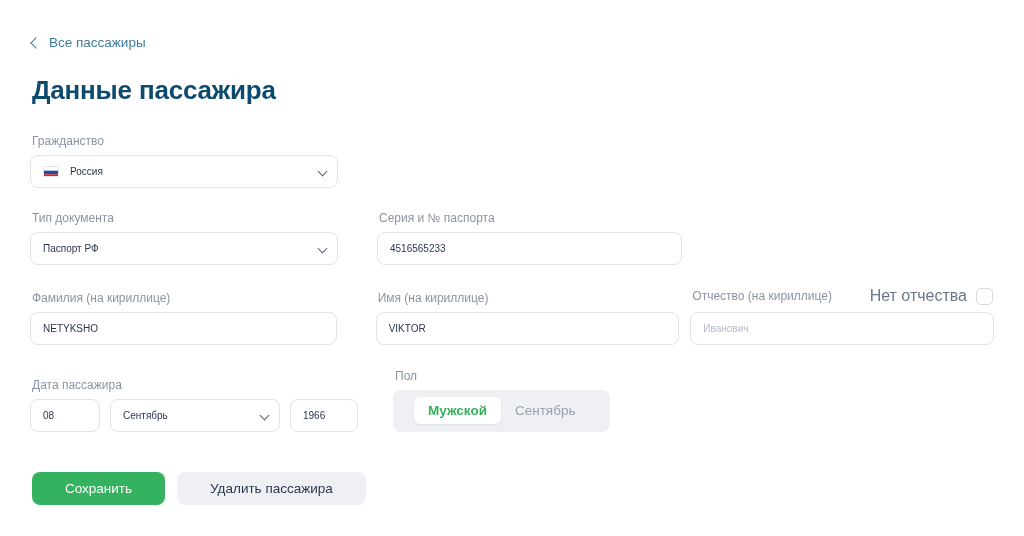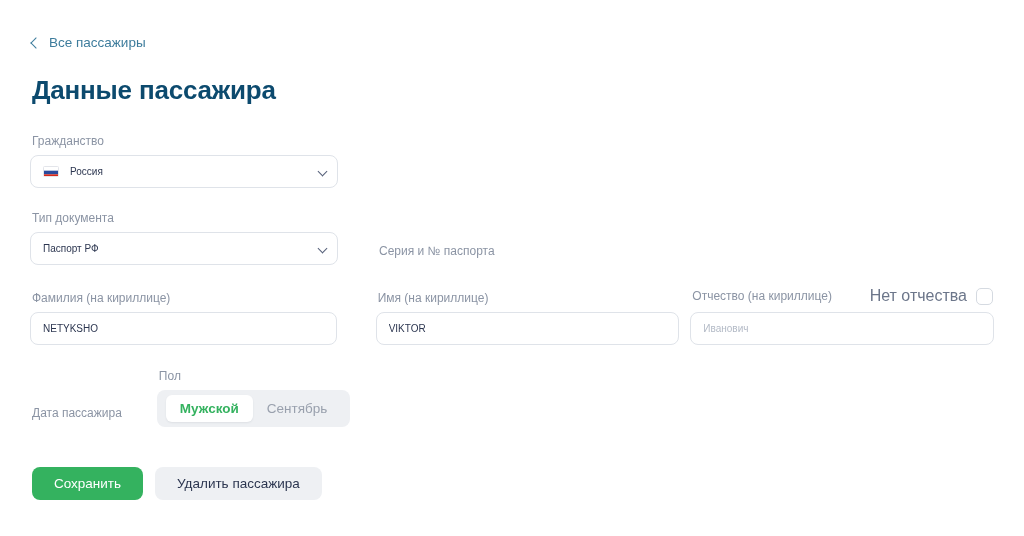--- a/index.html
+++ b/index.html
@@ -156,21 +156,21 @@
   .birth-fields { display: flex; gap: 10px; }
   .w-day   { width: 70px; position: relative; }
   .w-month { width: 170px; position: relative; }
   .w-year  { width: 68px; position: relative; }
 
   .gender-group { margin-left: 35px; }
   .segmented {
     display: inline-flex;
     background: #eef0f3;
     border-radius: 8px;
-    padding: 9px;
+    padding: 21px;
     height: 37px;
     align-items: center;
   }
   .seg {
     font-size: 13.5px;
     padding: 0 14px;
     height: 27px;
     line-height: 27px;
     border-radius: 6px;
     cursor: pointer;
@@ -188,21 +188,21 @@
   .button-row {
     display: flex;
     gap: 12px;
     margin-top: 40px;
     margin-left: 2px;
   }
   .btn {
     border: none;
     border-radius: 8px;
     height: 33px;
-    padding: 0 22px;
+    padding: 0 33px;
     font-size: 13.5px;
     font-family: "Liberation Sans", sans-serif;
     cursor: pointer;
     line-height: 33px;
   }
   .btn-primary { background: #34b25f; color: #ffffff; }
   .btn-secondary { background: #eef0f3; color: #2c3650; }
 </style>
 </head>
 <body>
@@ -239,20 +239,23 @@
     <div class="field w-doctype">
       <span class="field-label">Тип документа</span>
       <div class="control select">
         <span class="value">Паспорт РФ</span>
       </div>
       <span class="chevron-down"></span>
     </div>
 
     <div class="field w-passport">
       <span class="field-label">Серия и № паспорта</span>
+      <div class="control">
+        <span class="value">4516565233</span>
+      </div>
     </div>
   </div>
 
   
   <div class="form-row row-names">
     <div class="field w-surname">
       <span class="field-label">Фамилия (на кириллице)</span>
       <div class="control">
         <span class="value">NETYKSHO</span>
       </div>
@@ -276,20 +279,38 @@
       <div class="control">
         <span class="value placeholder">Иванович</span>
       </div>
     </div>
   </div>
 
   
   <div class="form-row row-birth">
     <div class="field">
       <span class="field-label">Дата пассажира</span>
+      <div class="birth-fields">
+        <div class="w-day">
+          <div class="control">
+            <span class="value">08</span>
+          </div>
+        </div>
+        <div class="w-month">
+          <div class="control select">
+            <span class="value">Сентябрь</span>
+          </div>
+          <span class="chevron-down"></span>
+        </div>
+        <div class="w-year">
+          <div class="control">
+            <span class="value">1966</span>
+          </div>
+        </div>
+      </div>
     </div>
 
     <div class="field gender-group">
       <span class="field-label">Пол</span>
       <div class="segmented">
         <span class="seg active">Мужской</span>
         <span class="seg">Сентябрь</span>
       </div>
     </div>
   </div>

